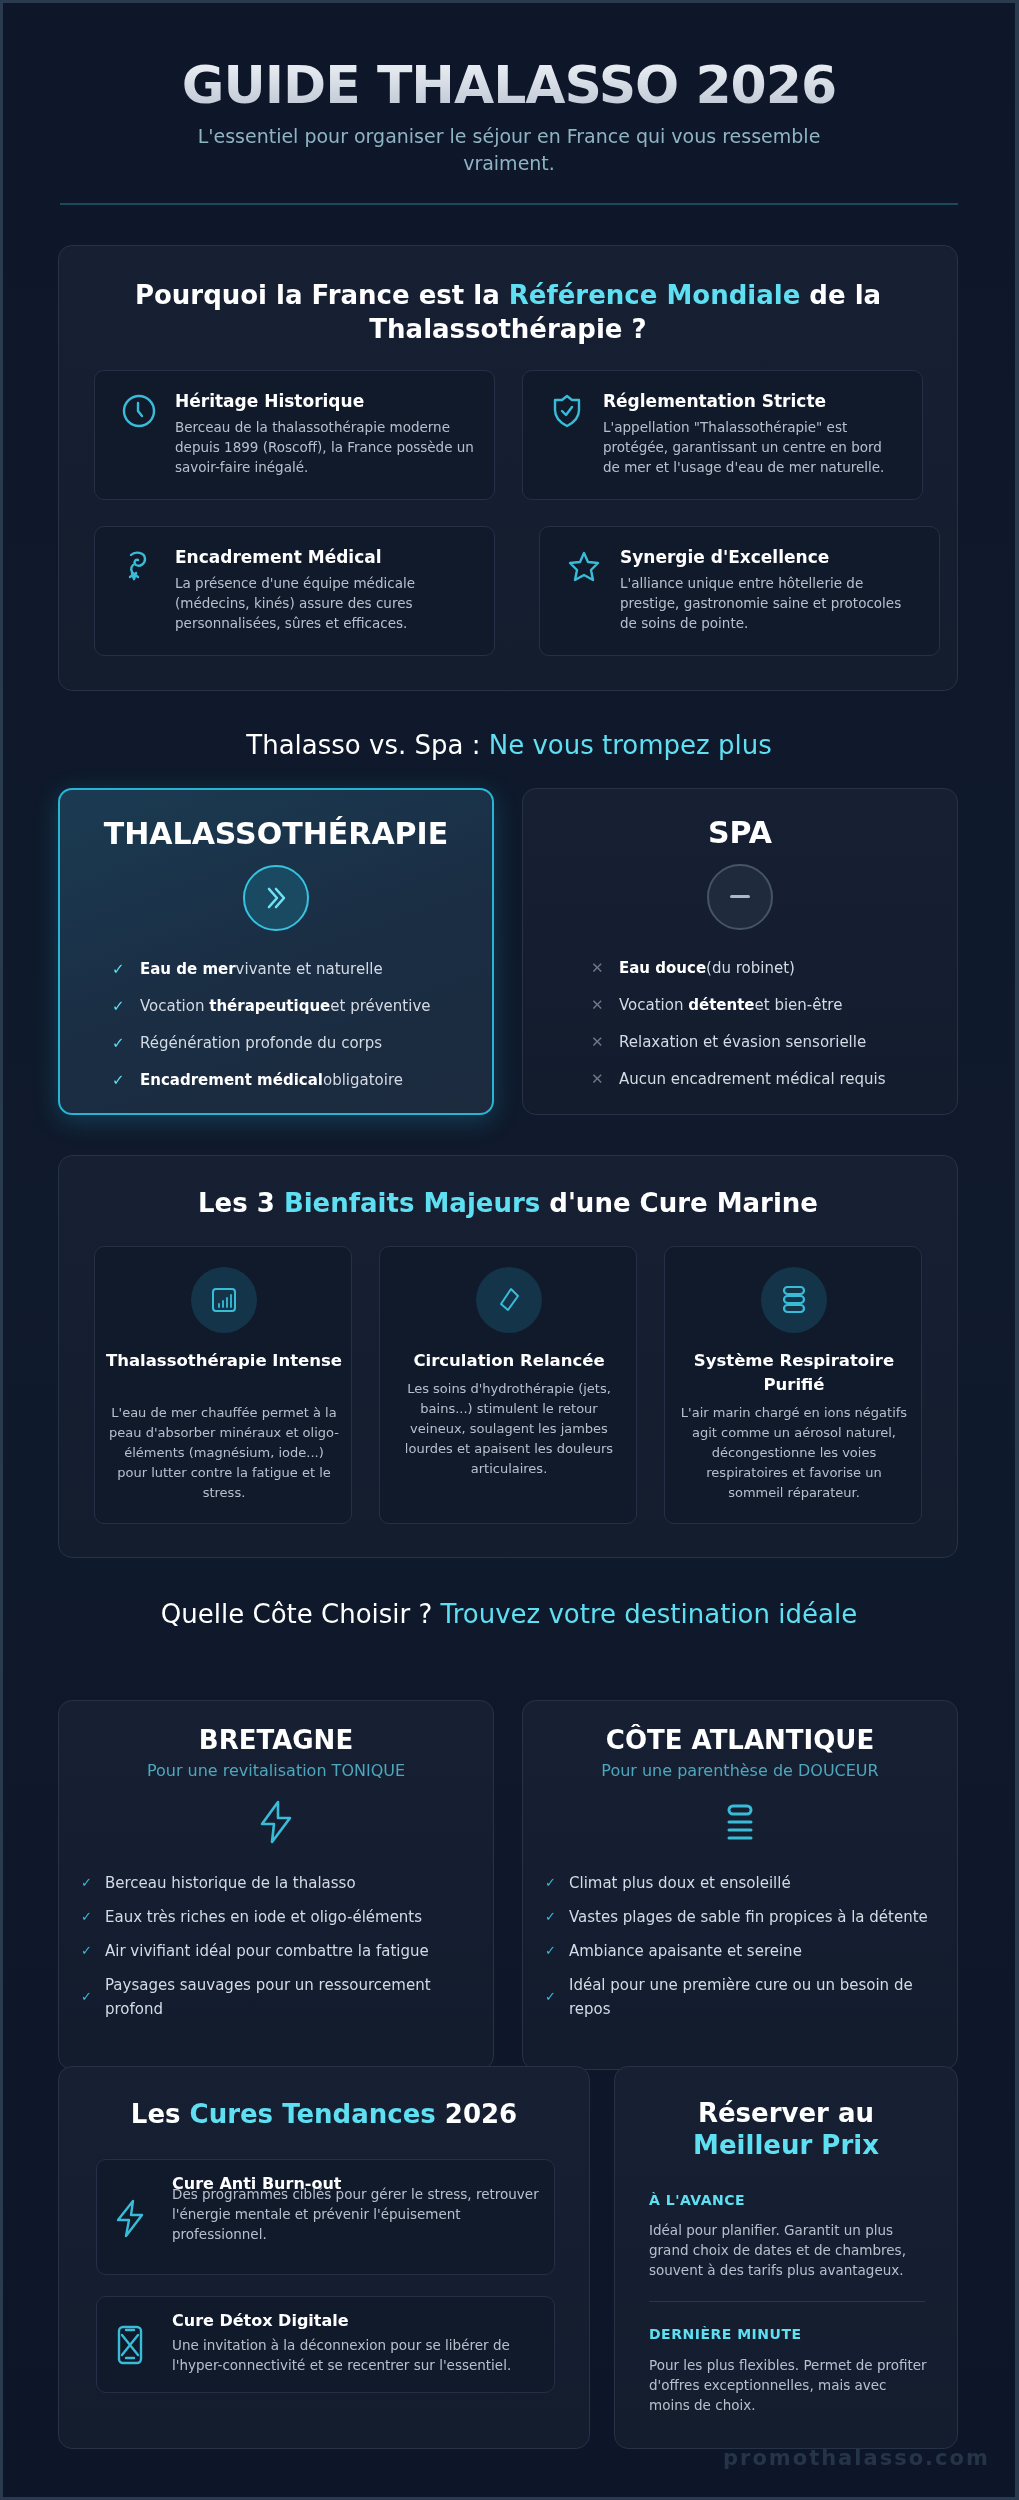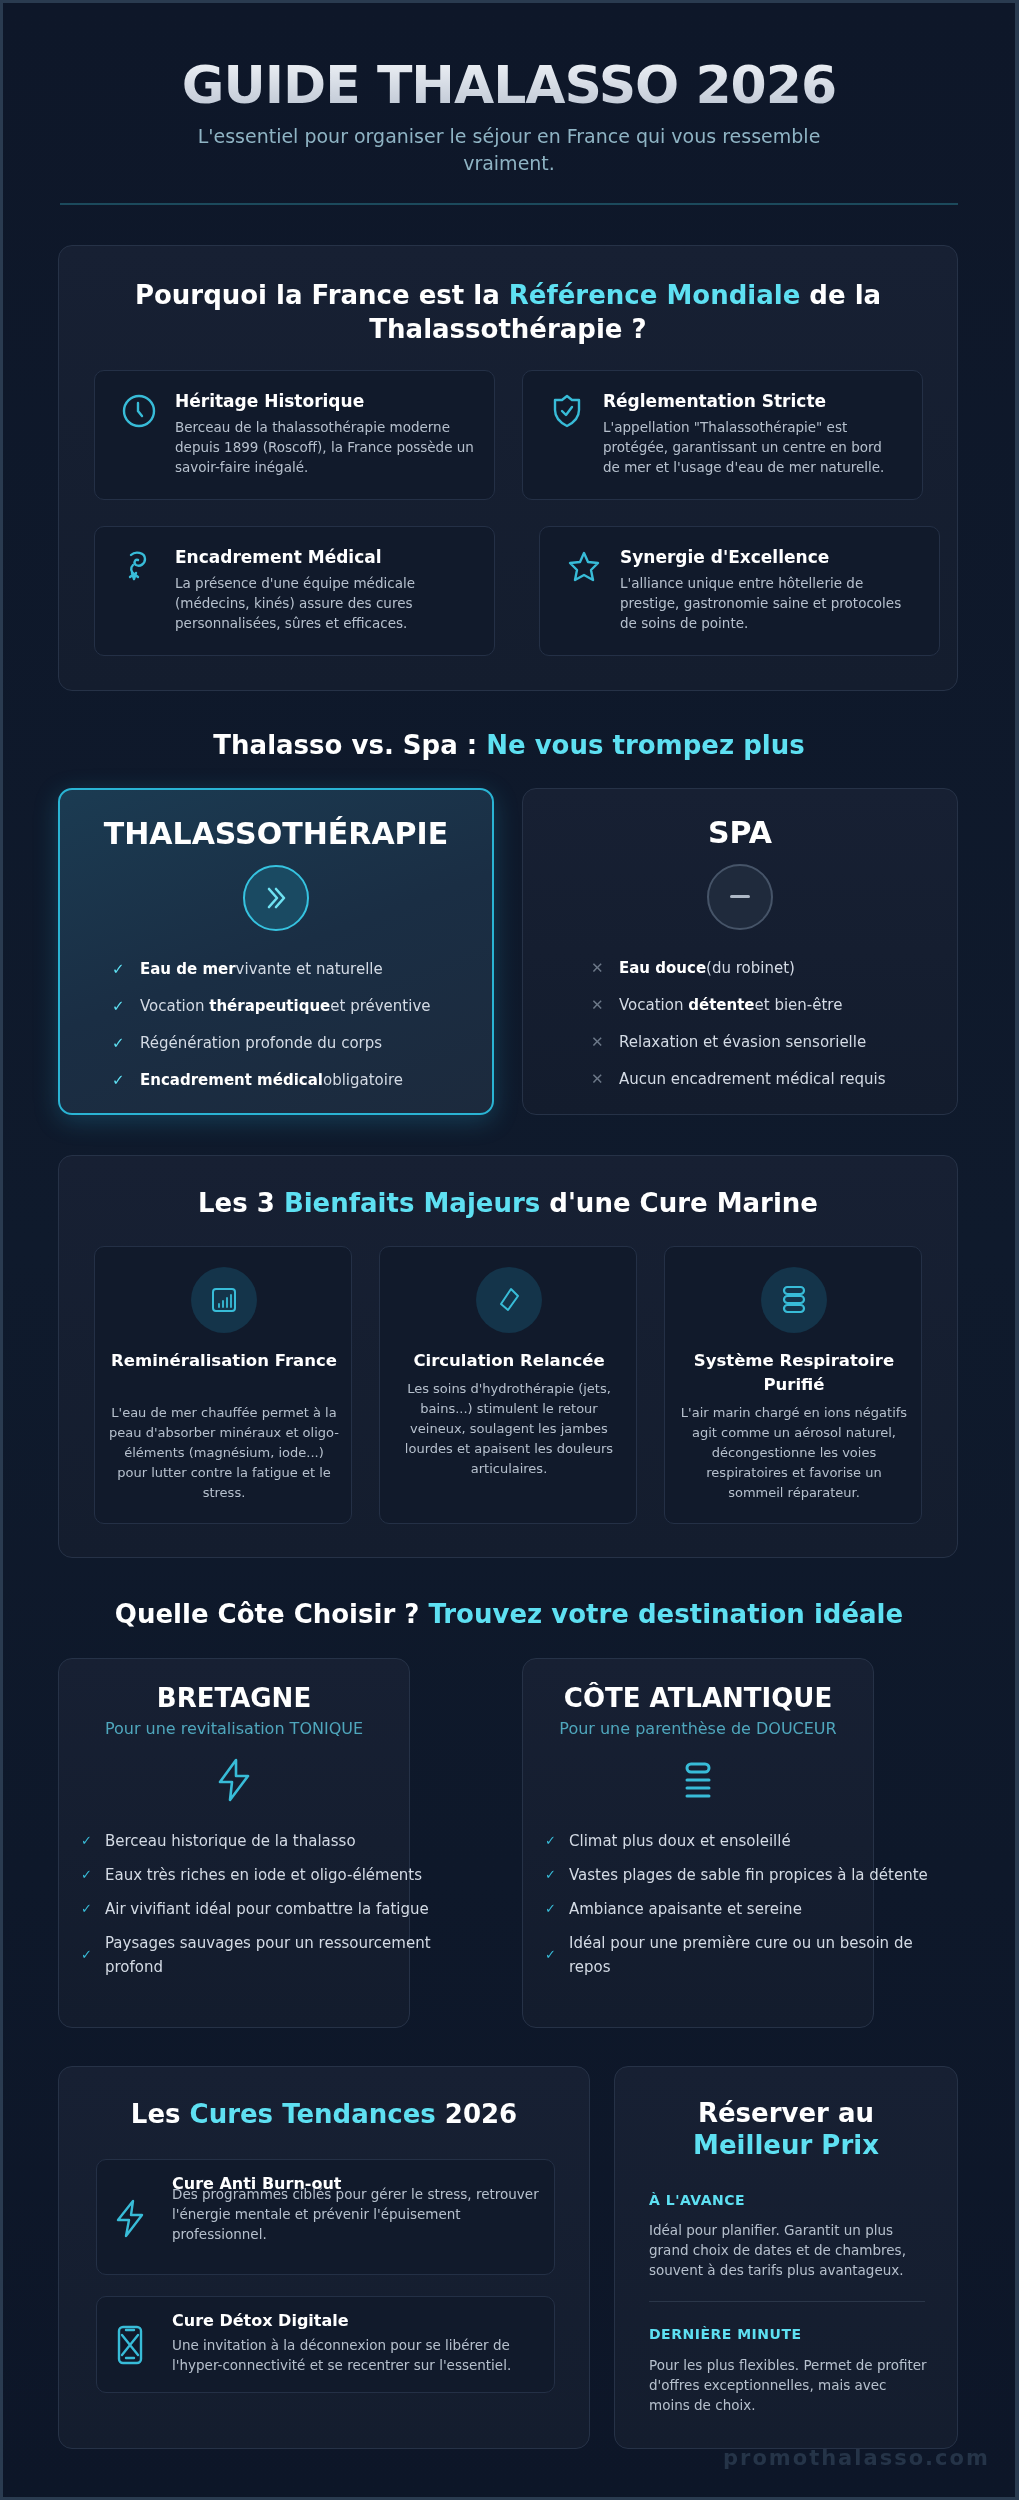--- a/index.html
+++ b/index.html
@@ -35,21 +35,21 @@
   .accent { color: #5ee0f2; }
 
   .card {
     position: absolute; background: #111a2b; border: 1px solid #243046; border-radius: 10px;
   }
   .feat-icon { position: absolute; left: 26px; top: 22px; width: 36px; height: 36px; }
   .feat-title { position: absolute; left: 80px; top: 20px; font-weight: bold; font-size: 17px; color: #ffffff; }
   .feat-text { position: absolute; left: 80px; top: 46px; width: 300px; font-size: 13.5px; line-height: 20px; color: #b6c0cd; }
 
   .section-h {
-    position: absolute; left: 0; width: 1012px; text-align: center; font-weight: bold;
+    position: absolute; left: 0; width: 1012px; text-align: center; font-weight: normal;
     font-size: 26px; color: #ffffff;
   }
 
   
   .cmp-card {
     position: absolute; border-radius: 14px;
   }
   .cmp-thalasso {
     background: linear-gradient(160deg, #1b3b52 0%, #1a2e44 50%, #1c2a3d 100%);
     border: 2px solid #2ab4d4; box-shadow: 0 6px 24px rgba(40,170,210,0.25);
@@ -62,21 +62,21 @@
   .cmp-list .mark { width: 28px; font-size: 15px; }
   .cmp-list b { color: #ffffff; }
 
   
   .ben-card { position: absolute; top: 90px; width: 258px; height: 278px; background: #111a2b; border: 1px solid #243046; border-radius: 10px; }
   .ben-circle { position: absolute; left: 96px; top: 20px; width: 66px; height: 66px; border-radius: 50%; background: #14344a; display: flex; align-items: center; justify-content: center; }
   .ben-title { position: absolute; left: 10px; width: 238px; top: 102px; text-align: center; font-weight: bold; font-size: 16.5px; line-height: 24px; color: #ffffff; }
   .ben-text { position: absolute; left: 14px; width: 230px; text-align: center; font-size: 13px; line-height: 20px; color: #b6c0cd; }
 
   
-  .coast-card { position: absolute; top: 1655px; width: 352px; background: linear-gradient(180deg, #172033, #131c2d); border: 1px solid #263247; border-radius: 14px; height: 370px; }
+  .coast-card { position: absolute; top: 1697px; width: 436px; background: linear-gradient(180deg, #172033, #131c2d); border: 1px solid #263247; border-radius: 14px; height: 370px; }
   .coast-title { position: absolute; top: 24px; left: 0; width: 100%; text-align: center; font-weight: bold; font-size: 26px; color: #fff; }
   .coast-sub { position: absolute; top: 60px; left: 0; width: 100%; text-align: center; font-size: 16px; color: #4fa7bd; }
   .coast-icon { position: absolute; top: 97px; left: 50%; margin-left: -22px; width: 44px; height: 48px; }
   .coast-list { position: absolute; top: 170px; left: 22px; width: 390px; list-style: none; }
   .coast-list li { display: flex; align-items: center; font-size: 15px; line-height: 24px; color: #d4dbe5; margin-bottom: 10px; }
   .coast-list .mark { width: 24px; flex: 0 0 24px; color: #38bcd8; font-size: 13px; }
 
   
   .trend-card { position: absolute; left: 37px; width: 459px; background: #111a2b; border: 1px solid #243046; border-radius: 10px; }
   .trend-icon { position: absolute; left: 16px; width: 34px; height: 40px; }
@@ -199,21 +199,21 @@
       <span>Les 3 </span><span class="accent">Bienfaits Majeurs</span><span> d'une Cure Marine</span>
     </h2>
 
     <div class="ben-card" style="left:35px;">
       <div class="ben-circle">
         <svg width="26" height="26" viewBox="0 0 26 26" fill="none" stroke="#38bcd8" stroke-width="2" stroke-linecap="round">
             <rect x="2" y="2" width="22" height="22" rx="3"></rect>
             <path d="M8 20v-3M12 20v-6M16 20v-9M20 20v-12" stroke-width="1.8"></path>
           </svg>
       </div>
-      <div class="ben-title">Reminéralisation France</div>
+      <div class="ben-title">Thalassothérapie Intense</div>
       <div class="ben-text" style="top:156px;">L'eau de mer chauffée permet à la peau d'absorber minéraux et oligo-éléments (magnésium, iode...) pour lutter contre la fatigue et le stress.</div>
     </div>
 
     <div class="ben-card" style="left:320px;">
       <div class="ben-circle">
         <svg width="26" height="26" viewBox="0 0 26 26" fill="none" stroke="#38bcd8" stroke-width="2" stroke-linejoin="round">
             <path d="M15 2l7 7-10 14-7-6z"></path>
           </svg>
       </div>
       <div class="ben-title">Circulation Relancée</div>

